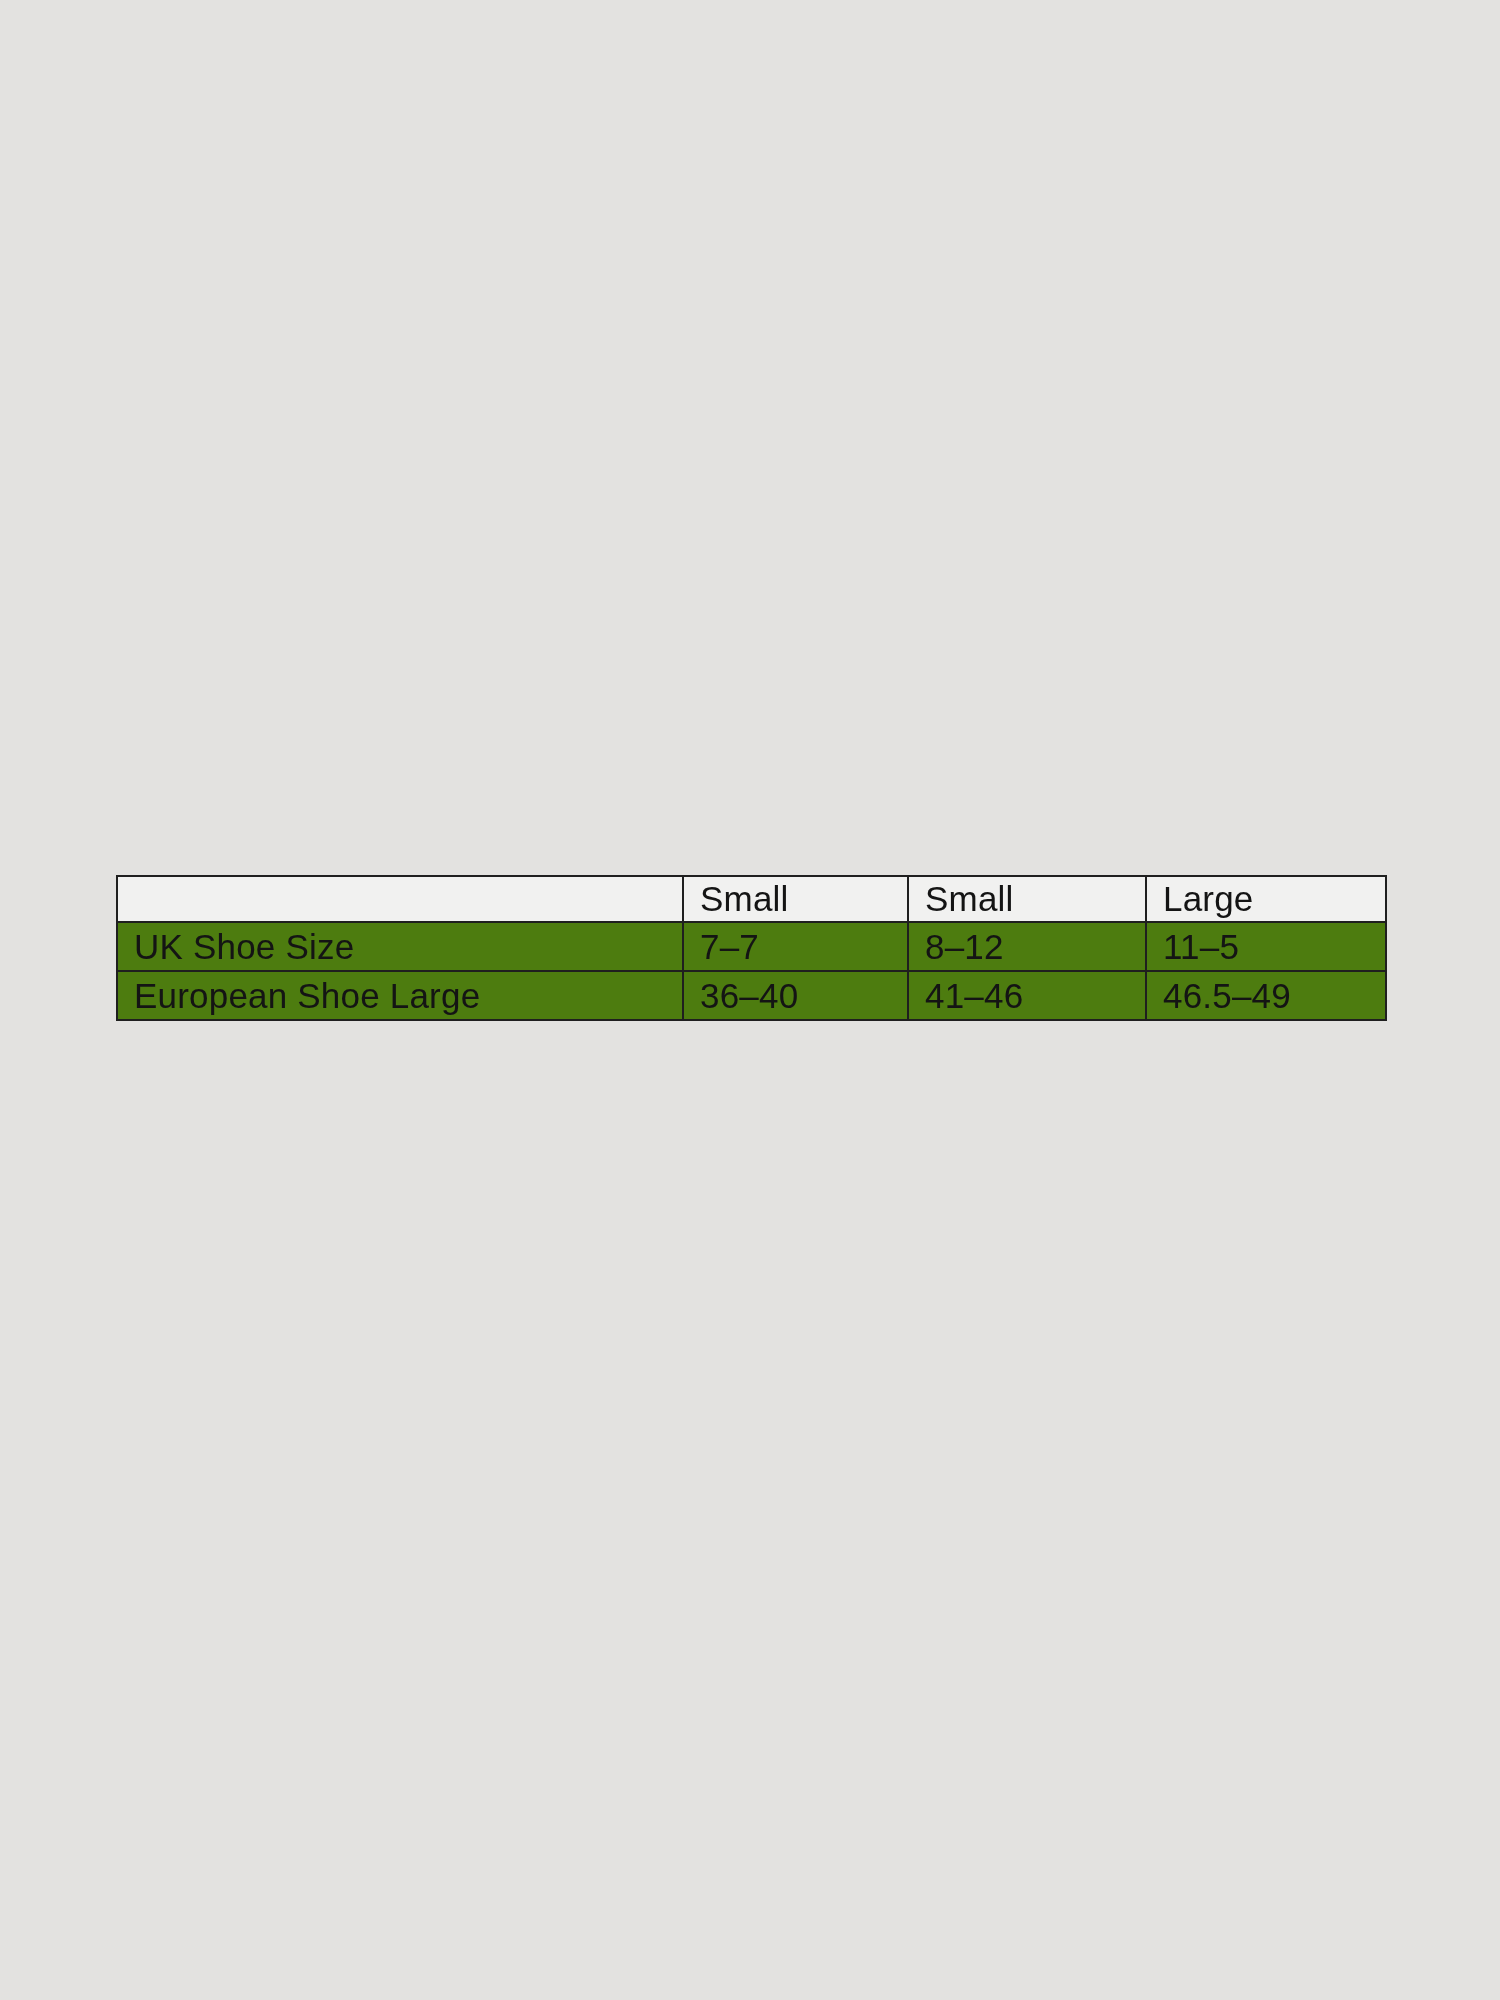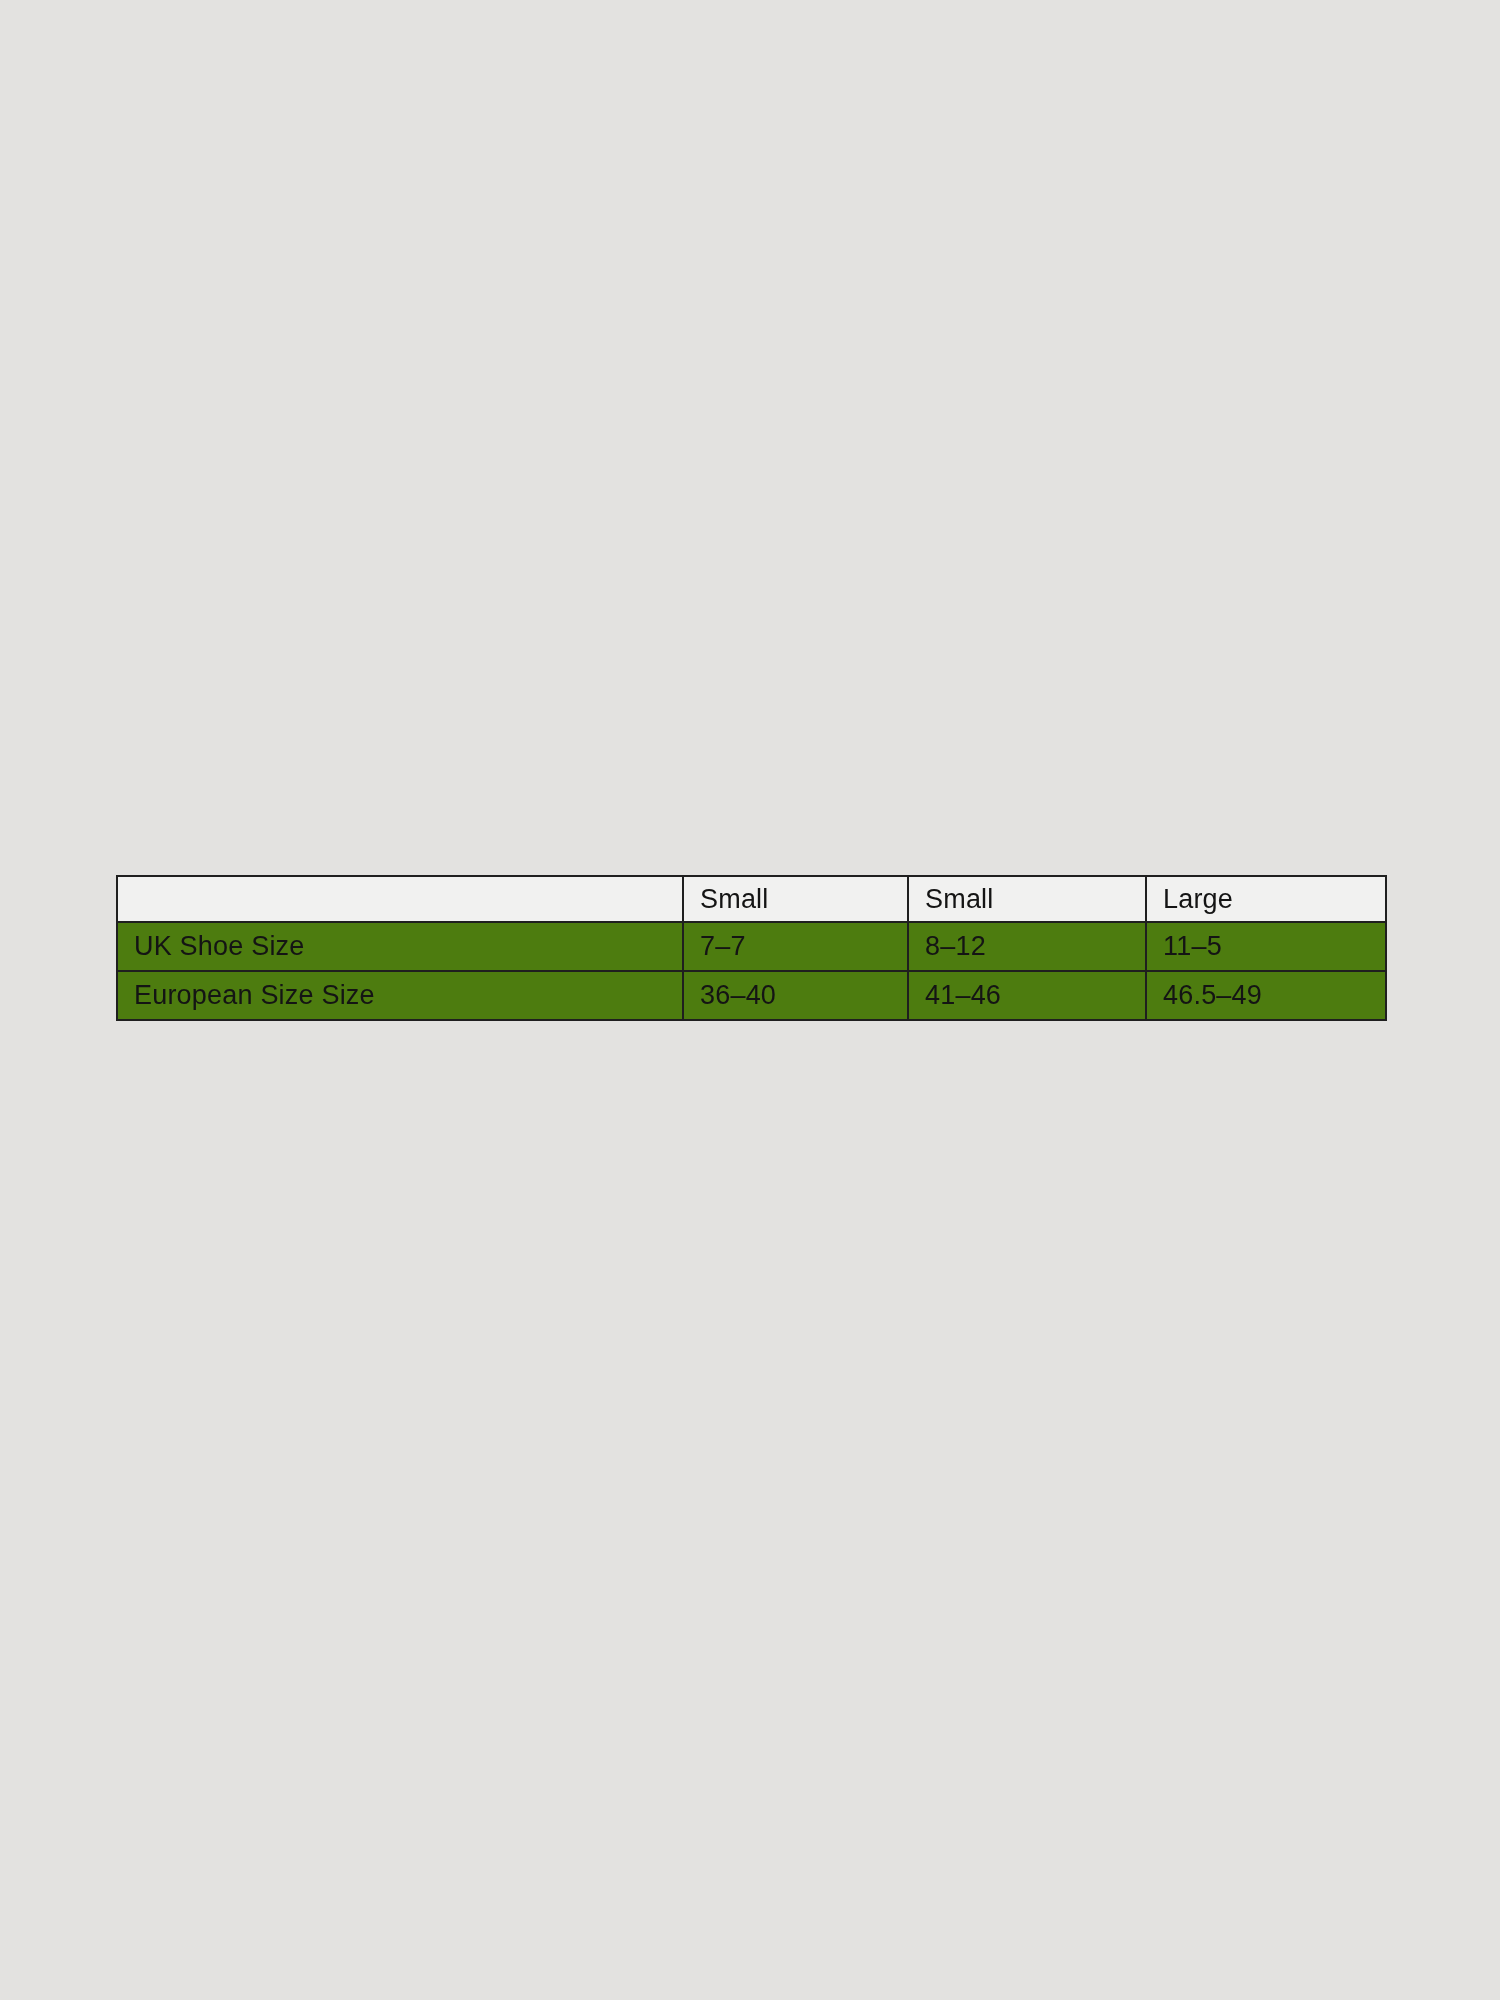--- a/index.html
+++ b/index.html
@@ -19,21 +19,21 @@
     position: absolute;
     inset: 0;
   }
   table.size-table {
     position: absolute;
     left: 116px;
     top: 875px;
     width: 1269px;
     border-collapse: collapse;
     table-layout: fixed;
-    font-size: 27px;
+    font-size: 35px;
     line-height: 1.2;
     letter-spacing: 0.2px;
   }
   table.size-table th,
   table.size-table td {
     border: 2px solid #1f1f1f;
     text-align: left;
     vertical-align: middle;
     font-weight: 400;
     padding: 0 10px 0 16px;
@@ -70,20 +70,20 @@
       </tr>
     </thead>
     <tbody>
       <tr>
         <td>UK Shoe Size</td>
         <td>7–7</td>
         <td>8–12</td>
         <td>11–5</td>
       </tr>
       <tr>
-        <td>European Size Size</td>
+        <td>European Shoe Large</td>
         <td>36–40</td>
         <td>41–46</td>
         <td>46.5–49</td>
       </tr>
     </tbody>
   </table>
 </div>
 
 </body></html>

